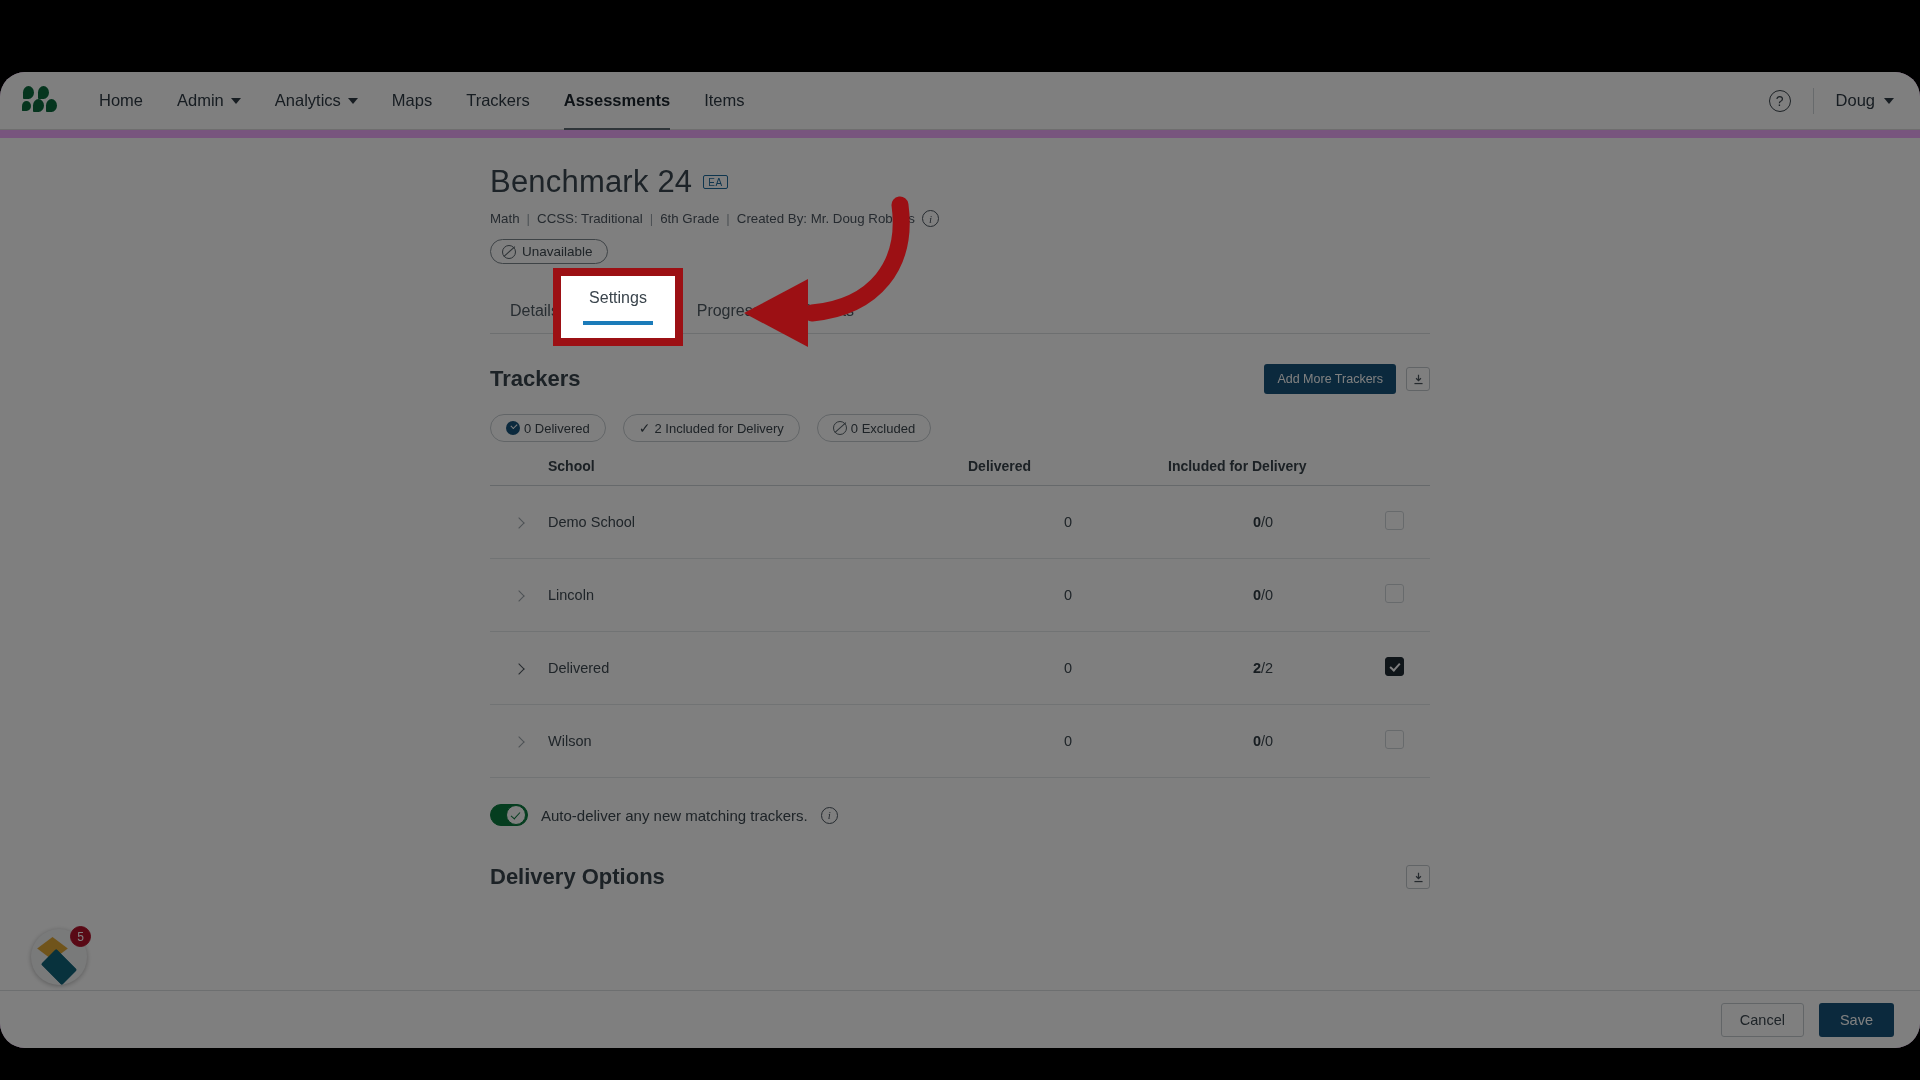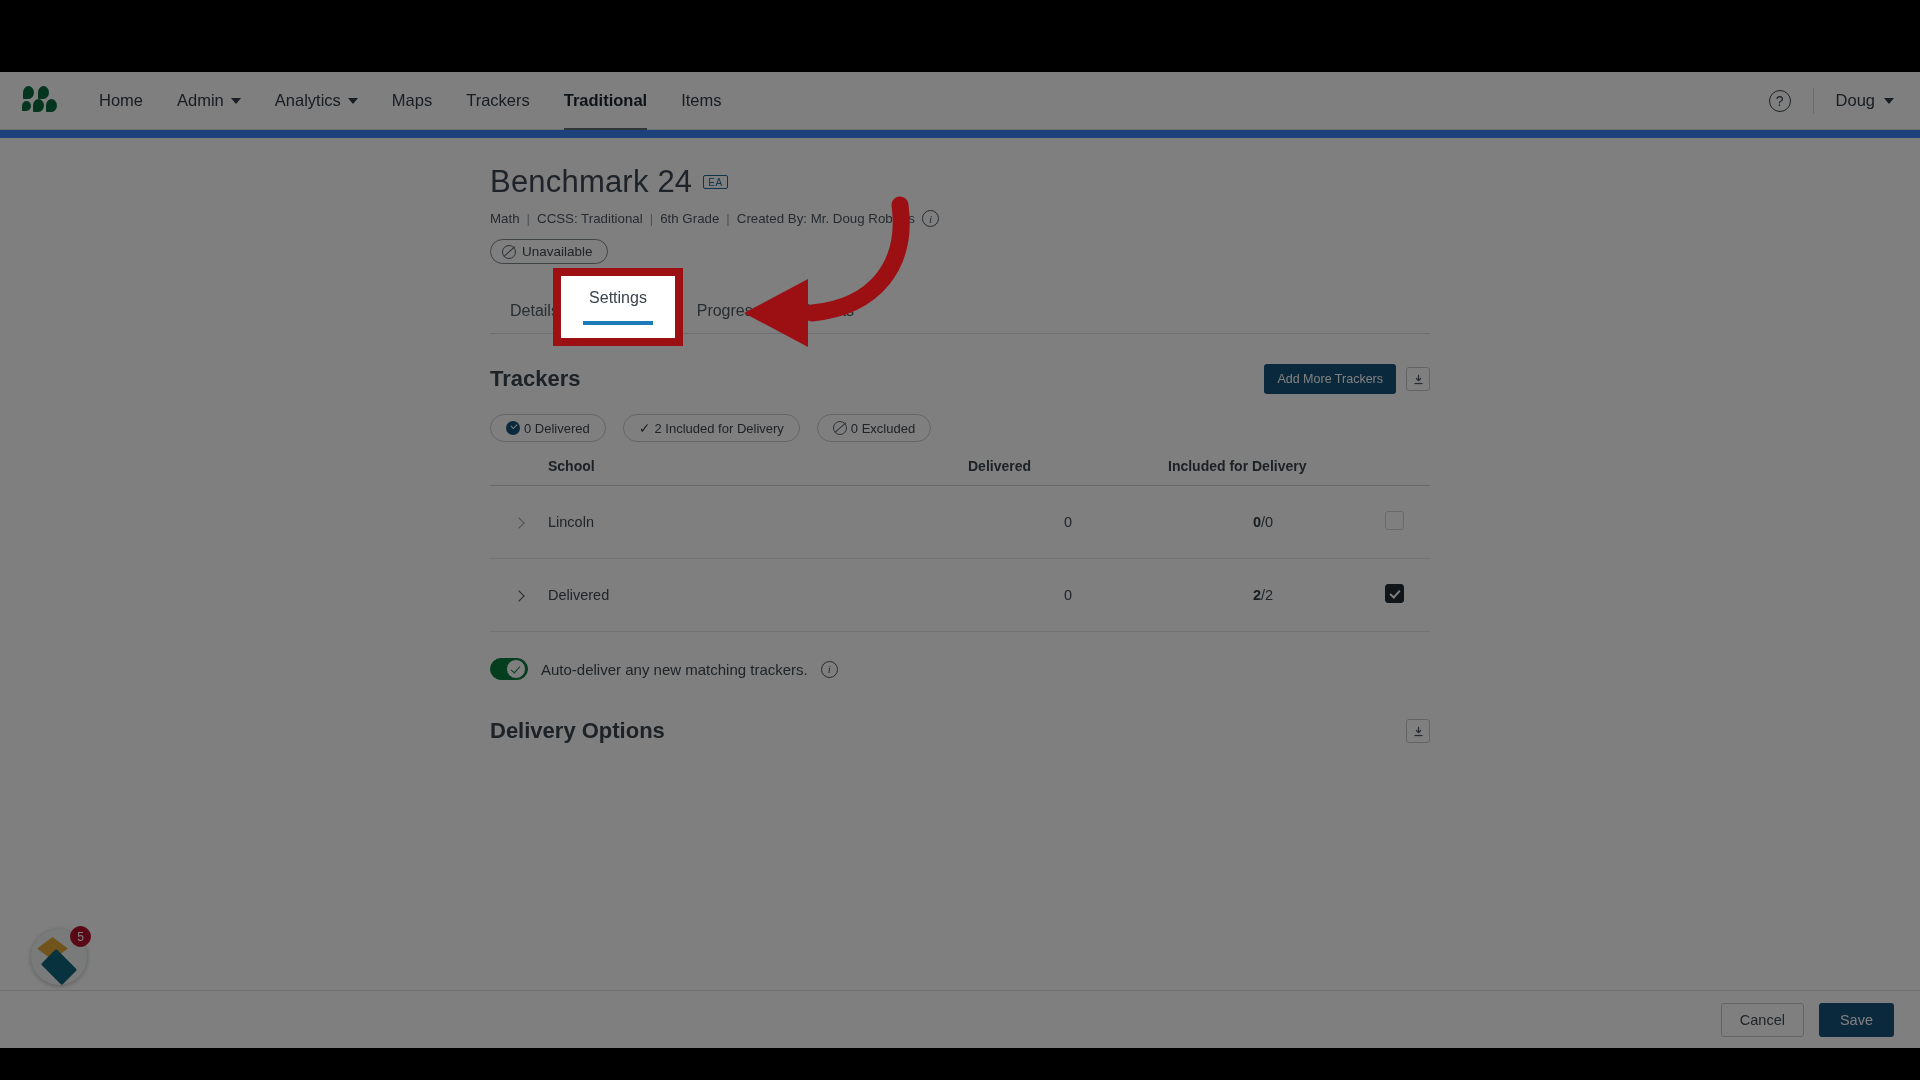--- a/index.html
+++ b/index.html
@@ -8,22 +8,23 @@
     background: #000;
     font-family: "Liberation Sans", sans-serif;
     overflow: hidden;
   }
 
   
   #stage {
     position: absolute;
     left: 0; top: 72px;
     width: 1920px; height: 976px;
-    background: #3b82f6;
+    background: #f0abfc;
     overflow: hidden;
+    border-radius: 25px;
   }
   
   #dim {
     position: absolute; left: 0; top: 72px;
     width: 1920px; height: 976px;
     background: rgba(0,0,0,0.50);
     pointer-events: none;
     z-index: 50;
   }
 
@@ -293,21 +294,21 @@
         <span>Analytics</span>
         <i class="caret"></i>
       </div>
       <div class="navitem">
         <span>Maps</span>
       </div>
       <div class="navitem">
         <span>Trackers</span>
       </div>
       <div class="navitem active">
-        <span>Traditional</span>
+        <span>Assessments</span>
       </div>
       <div class="navitem">
         <span>Items</span>
       </div>
     </div>
     <div class="navright">
       <div class="qmark">?</div>
       <div class="navdiv"></div>
       <div class="username">
         <span>Doug</span>
@@ -389,34 +390,48 @@
         <thead>
           <tr>
             <th class="c-arrow"></th>
             <th class="c-school">School</th>
             <th class="c-del">Delivered</th>
             <th class="c-inc">Included for Delivery</th>
             <th class="c-chk"></th>
           </tr>
         </thead>
         <tbody>
+          <tr>
+            <td class="c-arrow"><i class="chev"></i></td>
+            <td class="c-school">Demo School</td>
+            <td class="c-del">0</td>
+            <td class="c-inc"><span class="frac-bold">0</span>/<span>0</span></td>
+            <td class="c-chk"><span class="cb"></span></td>
+          </tr>
           <tr>
             <td class="c-arrow"><i class="chev"></i></td>
             <td class="c-school">Lincoln</td>
             <td class="c-del">0</td>
             <td class="c-inc"><span class="frac-bold">0</span>/<span>0</span></td>
             <td class="c-chk"><span class="cb"></span></td>
           </tr>
           <tr>
             <td class="c-arrow"><i class="chev dark"></i></td>
             <td class="c-school">Delivered</td>
             <td class="c-del">0</td>
             <td class="c-inc"><span class="frac-bold">2</span>/<span>2</span></td>
             <td class="c-chk"><span class="cb checked"></span></td>
           </tr>
+          <tr>
+            <td class="c-arrow"><i class="chev"></i></td>
+            <td class="c-school">Wilson</td>
+            <td class="c-del">0</td>
+            <td class="c-inc"><span class="frac-bold">0</span>/<span>0</span></td>
+            <td class="c-chk"><span class="cb"></span></td>
+          </tr>
         </tbody>
       </table>
 
       <div class="autorow">
         <div class="toggle">
           <span class="knob"></span>
         </div>
         <span class="autolabel">Auto-deliver any new matching trackers.</span>
         <span class="info-i">i</span>
       </div>

